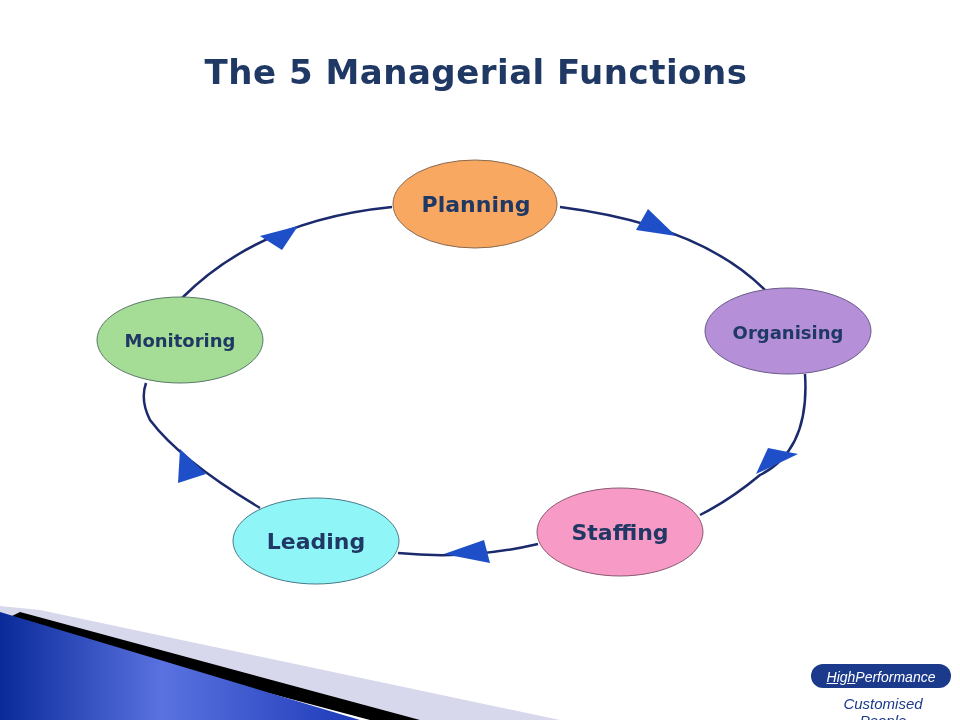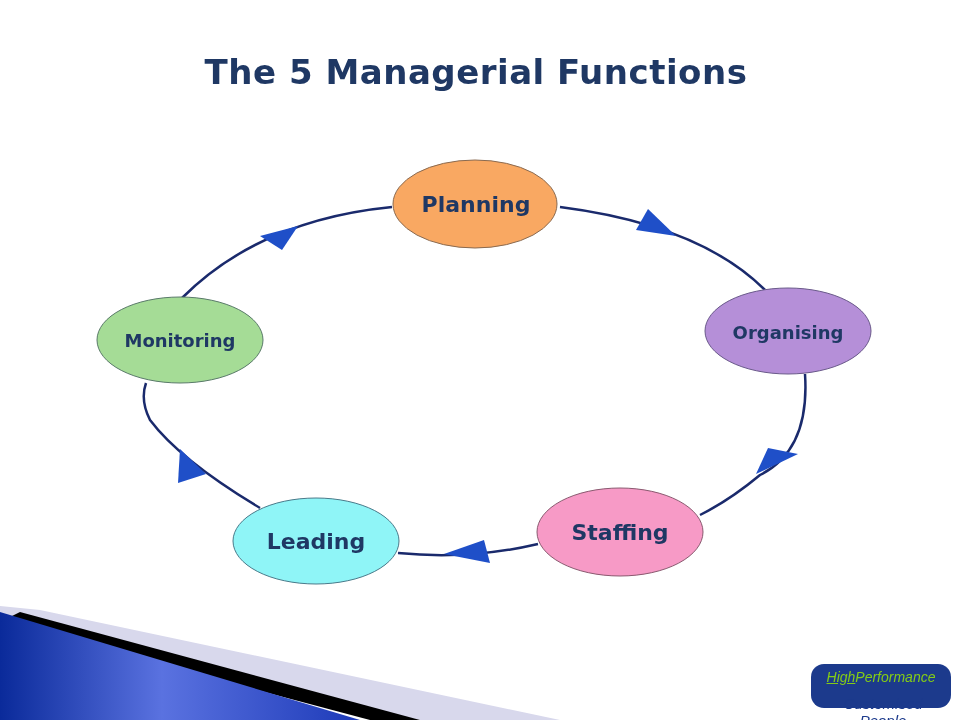--- a/index.html
+++ b/index.html
@@ -1,20 +1,20 @@
 <!DOCTYPE html>
 <html><head>
 <meta charset="utf-8">
 <style>
   html, body { margin:0; padding:0; }
   body { width:960px; height:720px; position:relative; overflow:hidden; background:#ffffff; font-family:"Liberation Sans", sans-serif; }
   .title { position:absolute; left:0; top:52px; width:952px; text-align:center; font-family:"DejaVu Sans", sans-serif; font-weight:bold; font-size:34px; color:#1f3864; letter-spacing:0.5px; }
   svg.diagram { position:absolute; left:0; top:0; }
   .node-label { font-family:"DejaVu Sans", sans-serif; font-weight:bold; fill:#1f3864; text-anchor:middle; dominant-baseline:central; }
-  .logo { position:absolute; left:811px; top:664px; width:140px; height:44px; background:#1c3a8c; border-radius:13px; color:#84cc16; font-style:italic; font-size:14px; line-height:26px; text-align:center; }
+  .logo { position:absolute; left:811px; top:664px; width:140px; height:24px; background:#1c3a8c; border-radius:13px; color:#ffffff; font-style:italic; font-size:14px; line-height:26px; text-align:center; }
   .logo .high { text-decoration:underline; font-size:14px; }
   .logo-tag { position:absolute; left:818px; top:695px; width:130px; text-align:center; font-style:italic; font-size:15px; color:#1c3a8c; }
 </style>
 </head>
 <body>
 
 <div class="title">The 5 Managerial Functions</div>
 
 <svg class="diagram" width="960" height="720" viewBox="0 0 960 720">
   <defs>

